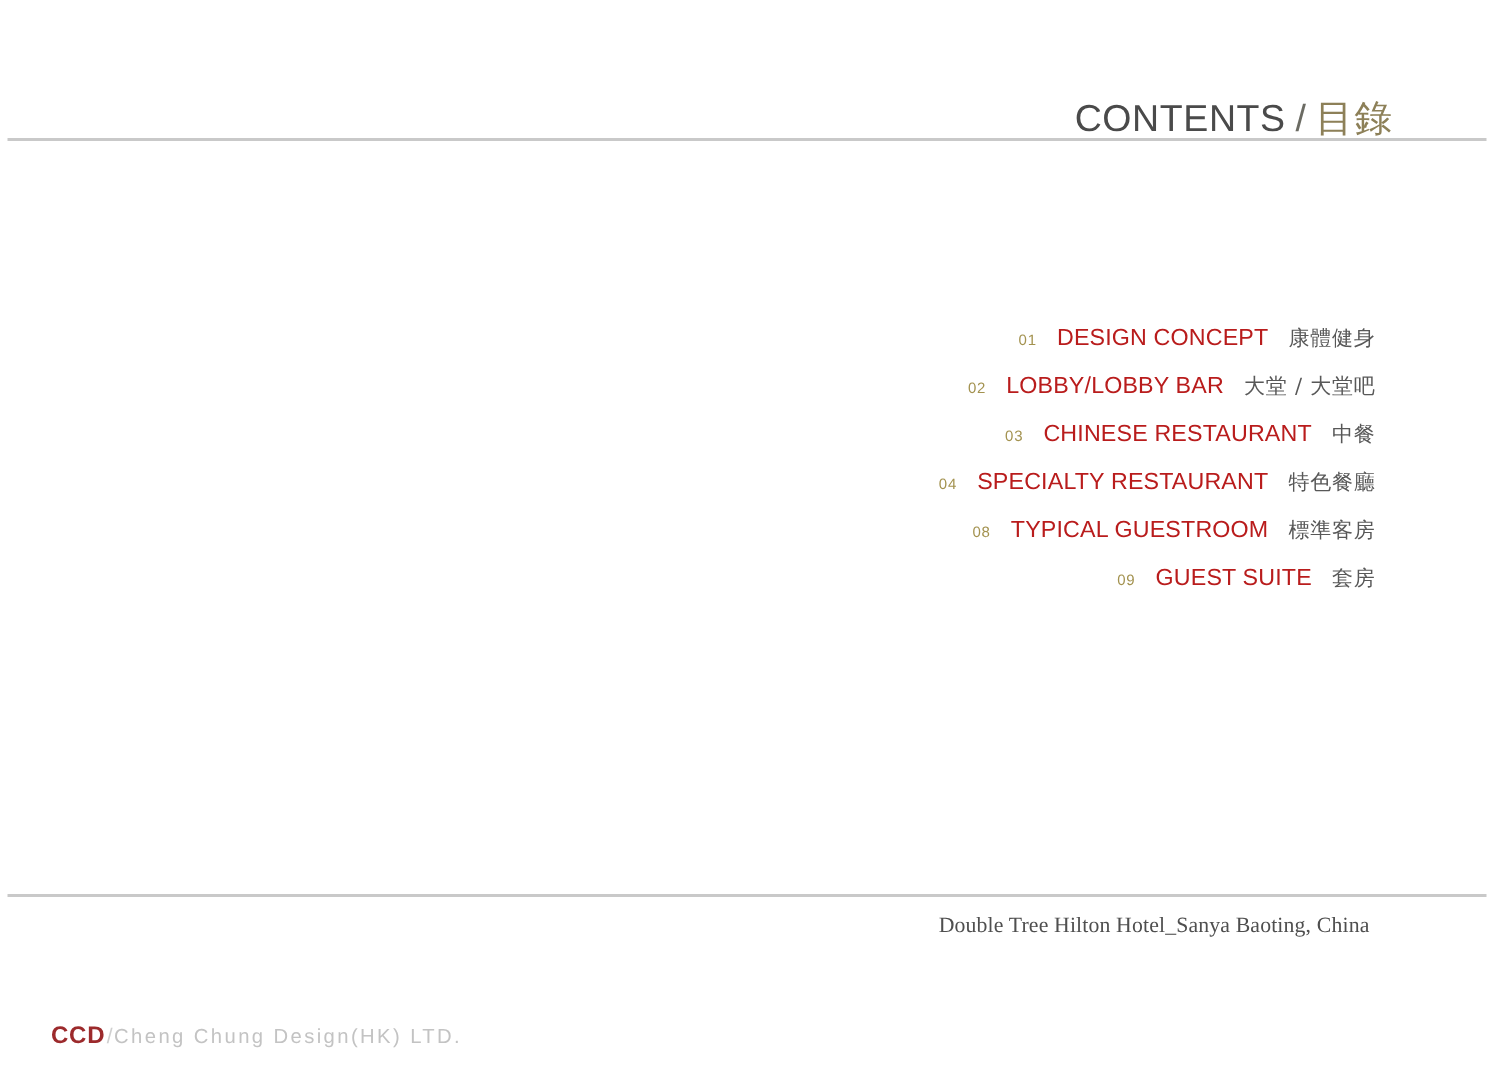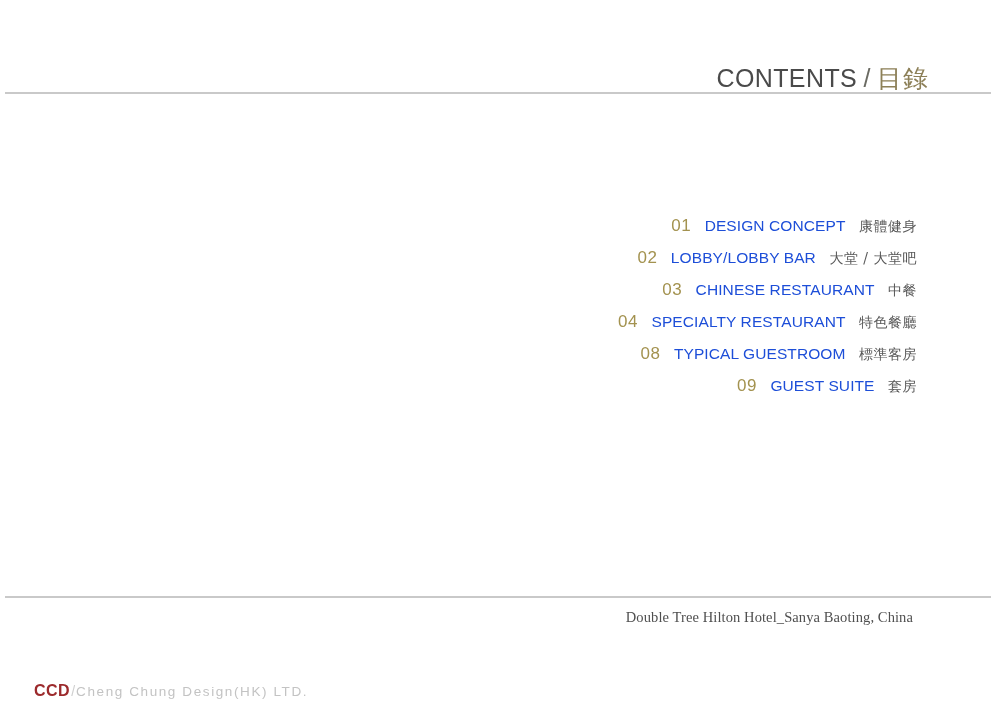--- a/index.html
+++ b/index.html
@@ -67,27 +67,27 @@
     left: 0;
     width: 917px;
     text-align: right;
   }
   .toc-item {
     white-space: nowrap;
     line-height: 32px;
     height: 32px;
   }
   .toc-num {
-    font-size: 17px;
+    font-size: 10px;
     color: #a3924f;
     letter-spacing: 0.5px;
   }
   .toc-en {
     font-size: 15.5px;
-    color: #1d4ed8;
+    color: #b91c1c;
     letter-spacing: 0.1px;
     margin-left: 9px;
   }
   .toc-cn {
     font-size: 14px;
     font-family: "DejaVu Serif", "Liberation Serif", serif;
     color: #585858;
     margin-left: 9px;
     letter-spacing: 0.5px;
   }

